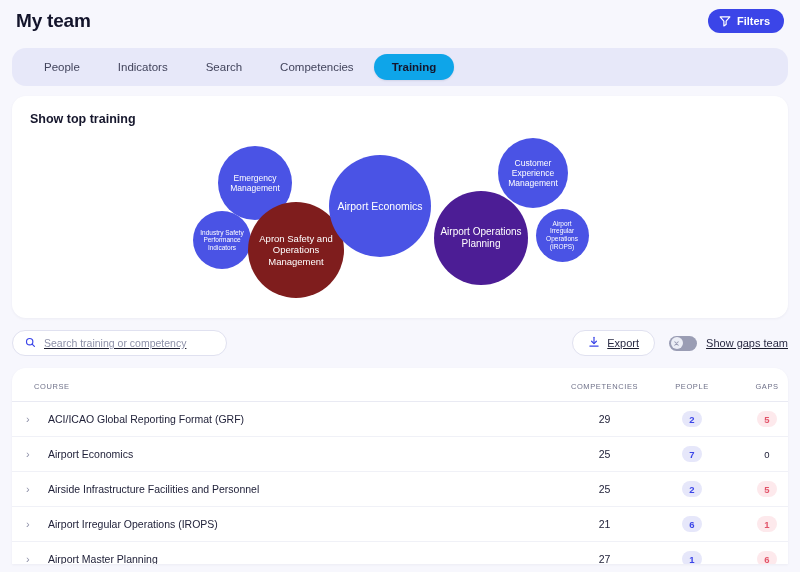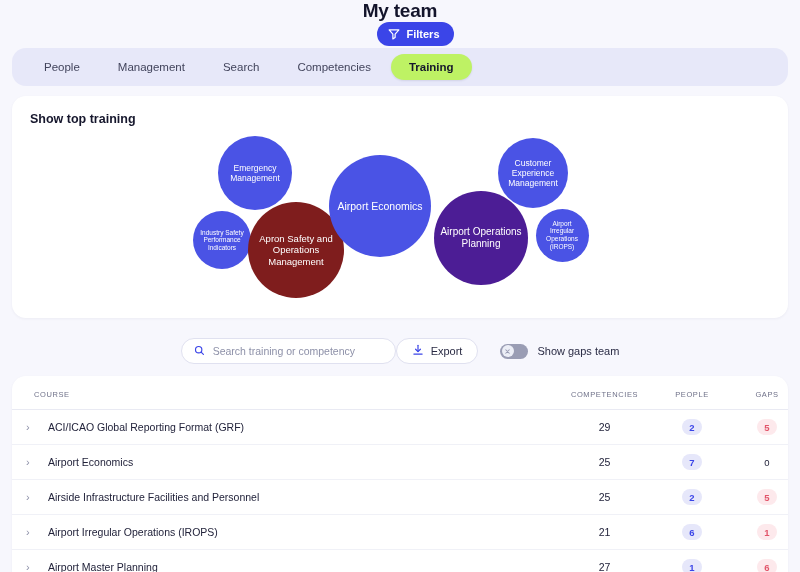--- a/index.html
+++ b/index.html
@@ -18,21 +18,20 @@
     -webkit-font-smoothing: antialiased;
   }
 
   
   .page-header {
     height: 42px;
     padding: 0 16px;
     display: flex;
     align-items: center;
     justify-content: space-between;
-    flex-direction: column;
   }
 
   .page-title {
     font-size: 19px;
     font-weight: bold;
     letter-spacing: -0.2px;
     color: #13142b;
   }
 
   .filters-button {
@@ -78,21 +77,21 @@
     padding: 7px 18px;
     border-radius: 999px;
     cursor: pointer;
     white-space: nowrap;
     background: transparent;
     border: none;
     font-family: "Liberation Sans", sans-serif;
   }
 
   .tab.active {
-    background: #bef264;
+    background: #0ea5e9;
     color: #15162c;
     font-weight: bold;
     box-shadow: 0 1px 2px rgba(30,32,80,0.10);
   }
 
   
   .card {
     margin: 10px 12px 0 12px;
     background: #ffffff;
     border-radius: 14px;
@@ -121,24 +120,25 @@
     align-items: center;
     justify-content: center;
     text-align: center;
     line-height: 1.18;
     padding: 4px;
     cursor: pointer;
   }
 
   
   .toolbar {
-    margin: 20px 12px 0 12px;
-    display: flex;
-    align-items: center;
-    justify-content: center;
+    margin: 12px 12px 0 12px;
+    display: flex;
+    align-items: center;
+    justify-content: space-between;
+    text-decoration: underline;
   }
 
   .search-box {
     display: flex;
     align-items: center;
     gap: 8px;
     background: #ffffff;
     border: 1px solid #e0e1f0;
     border-radius: 999px;
     height: 26px;
@@ -154,21 +154,21 @@
     background: transparent;
     width: 100%;
     font-family: "Liberation Sans", sans-serif;
   }
 
   .search-box input::placeholder { color: #8d90a8; }
 
   .toolbar-right {
     display: flex;
     align-items: center;
-    gap: 22px;
+    gap: 14px;
   }
 
   .export-button {
     display: flex;
     align-items: center;
     gap: 7px;
     background: #ffffff;
     border: 1px solid #e0e1f0;
     border-radius: 999px;
     height: 26px;
@@ -303,34 +303,34 @@
         <path d="M1.5 2.5h13l-5 5.6v4.6l-3 1.8V8.1z"></path>
       </svg>
     </span>
     <span>Filters</span>
   </button>
 </div>
 
 <div class="tabbar-wrap">
   <div class="tabbar">
     <button class="tab">People</button>
-    <button class="tab">Management</button>
+    <button class="tab">Indicators</button>
     <button class="tab">Search</button>
     <button class="tab">Competencies</button>
     <button class="tab active">Training</button>
   </div>
 </div>
 
 <div class="card">
   <div class="card-title">Show top training</div>
   <div class="bubble-stage" id="bubble-stage">
       <div class="bubble" style="background: rgb(74, 83, 229); width: 58px; height: 58px; left: 181px; top: 83px; font-size: 6.5px;">
         <span>Industry Safety Performance Indicators</span>
       </div>
-      <div class="bubble" style="background: rgb(74, 83, 229); width: 74px; height: 74px; left: 206px; top: 8px; font-size: 8.5px;">
+      <div class="bubble" style="background: rgb(74, 83, 229); width: 74px; height: 74px; left: 206px; top: 18px; font-size: 8.5px;">
         <span>Emergency Management</span>
       </div>
       <div class="bubble" style="background: #7f1d1d; width: 96px; height: 96px; left: 236px; top: 74px; font-size: 9.5px;">
         <span>Apron Safety and Operations Management</span>
       </div>
       <div class="bubble" style="background: rgb(74, 83, 229); width: 102px; height: 102px; left: 317px; top: 27px; font-size: 10.5px;">
         <span>Airport Economics</span>
       </div>
       <div class="bubble" style="background: #4c1d95; width: 94px; height: 94px; left: 422px; top: 63px; font-size: 10px;">
         <span>Airport Operations Planning</span>

